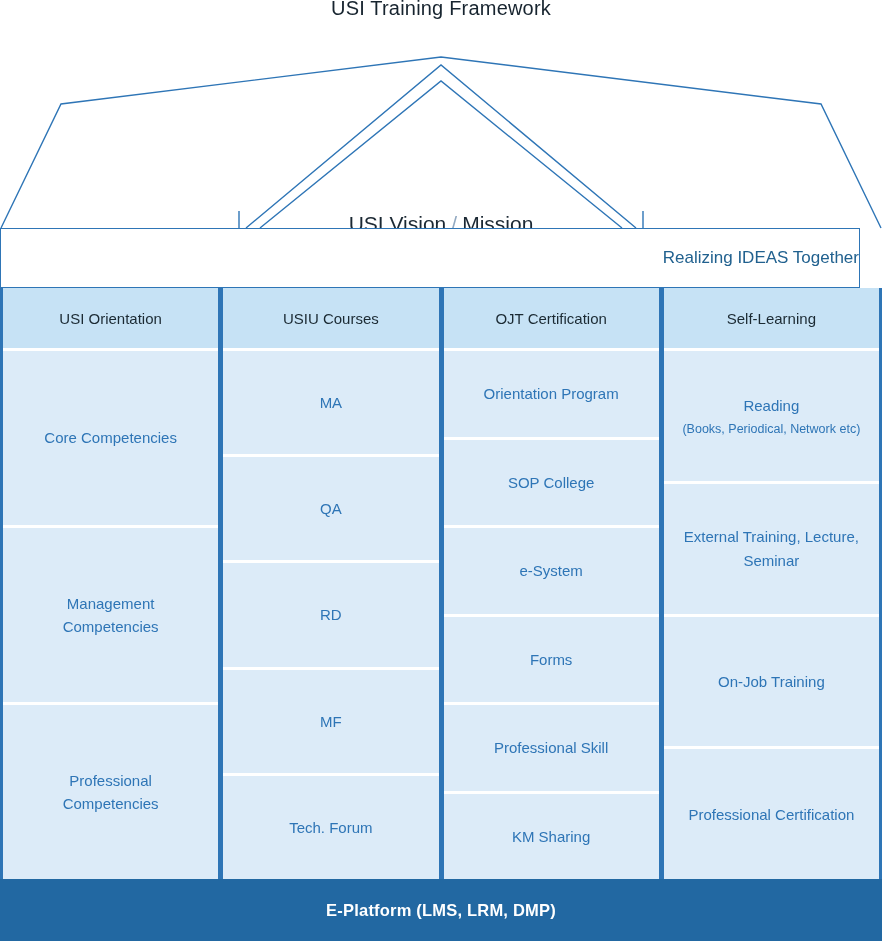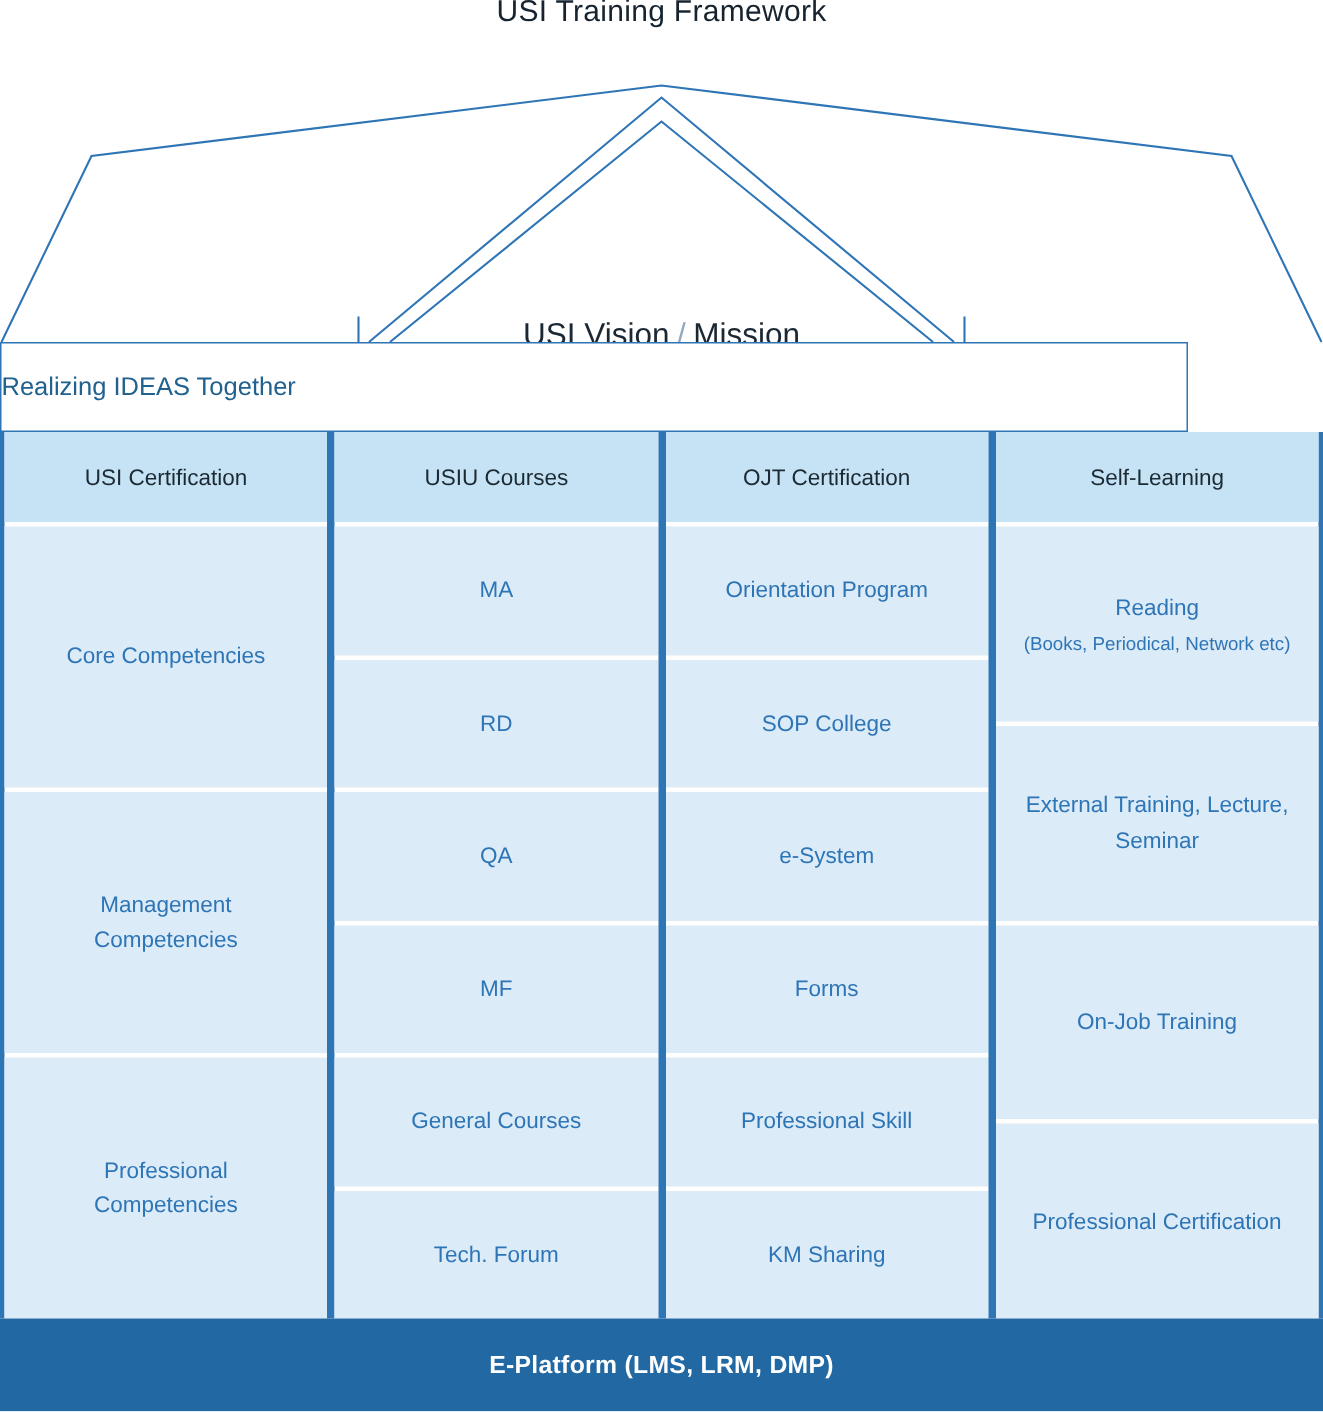--- a/index.html
+++ b/index.html
@@ -51,26 +51,26 @@
   }
   .vision .sep {
     color: #92a9c1;
     font-weight: 400;
     padding: 0 5px;
   }
 
   .banner {
     position: absolute;
     top: 228px; left: 0;
-    width: 792px; height: 60px;
+    width: 860px; height: 60px;
     background: #ffffff;
     border: 1px solid var(--line, #2e75b6);
     display: flex;
     align-items: center;
-    justify-content: flex-start;
+    justify-content: flex-end;
     font-size: 17px;
     color: var(--banner-text, #21618f);
   }
 
   .pillars {
     position: absolute;
     top: 288px; left: 0;
     width: 882px; height: 591px;
     display: flex;
     background: #ffffff;
@@ -159,21 +159,21 @@
     <span>USI Vision</span><span class="sep">/</span><span>Mission</span>
   </div>
 
   <div class="banner">
     <span>Realizing IDEAS Together</span>
   </div>
 
   <div class="pillars">
 
     <div class="col col-narrowwrap">
-      <div class="colhead">USI Certification</div>
+      <div class="colhead">USI Orientation</div>
       <div class="cells">
         <div class="cell">
           <span class="main">Core Competencies</span>
         </div>
         <div class="cell">
           <span class="main">Management Competencies</span>
         </div>
         <div class="cell">
           <span class="main">Professional Competencies</span>
         </div>
@@ -182,30 +182,27 @@
 
     <div class="vsep"></div>
 
     <div class="col">
       <div class="colhead">USIU Courses</div>
       <div class="cells">
         <div class="cell">
           <span class="main">MA</span>
         </div>
         <div class="cell">
+          <span class="main">QA</span>
+        </div>
+        <div class="cell">
           <span class="main">RD</span>
         </div>
         <div class="cell">
-          <span class="main">QA</span>
-        </div>
-        <div class="cell">
           <span class="main">MF</span>
-        </div>
-        <div class="cell">
-          <span class="main">General Courses</span>
         </div>
         <div class="cell">
           <span class="main">Tech. Forum</span>
         </div>
       </div>
     </div>
 
     <div class="vsep"></div>
 
     <div class="col">

